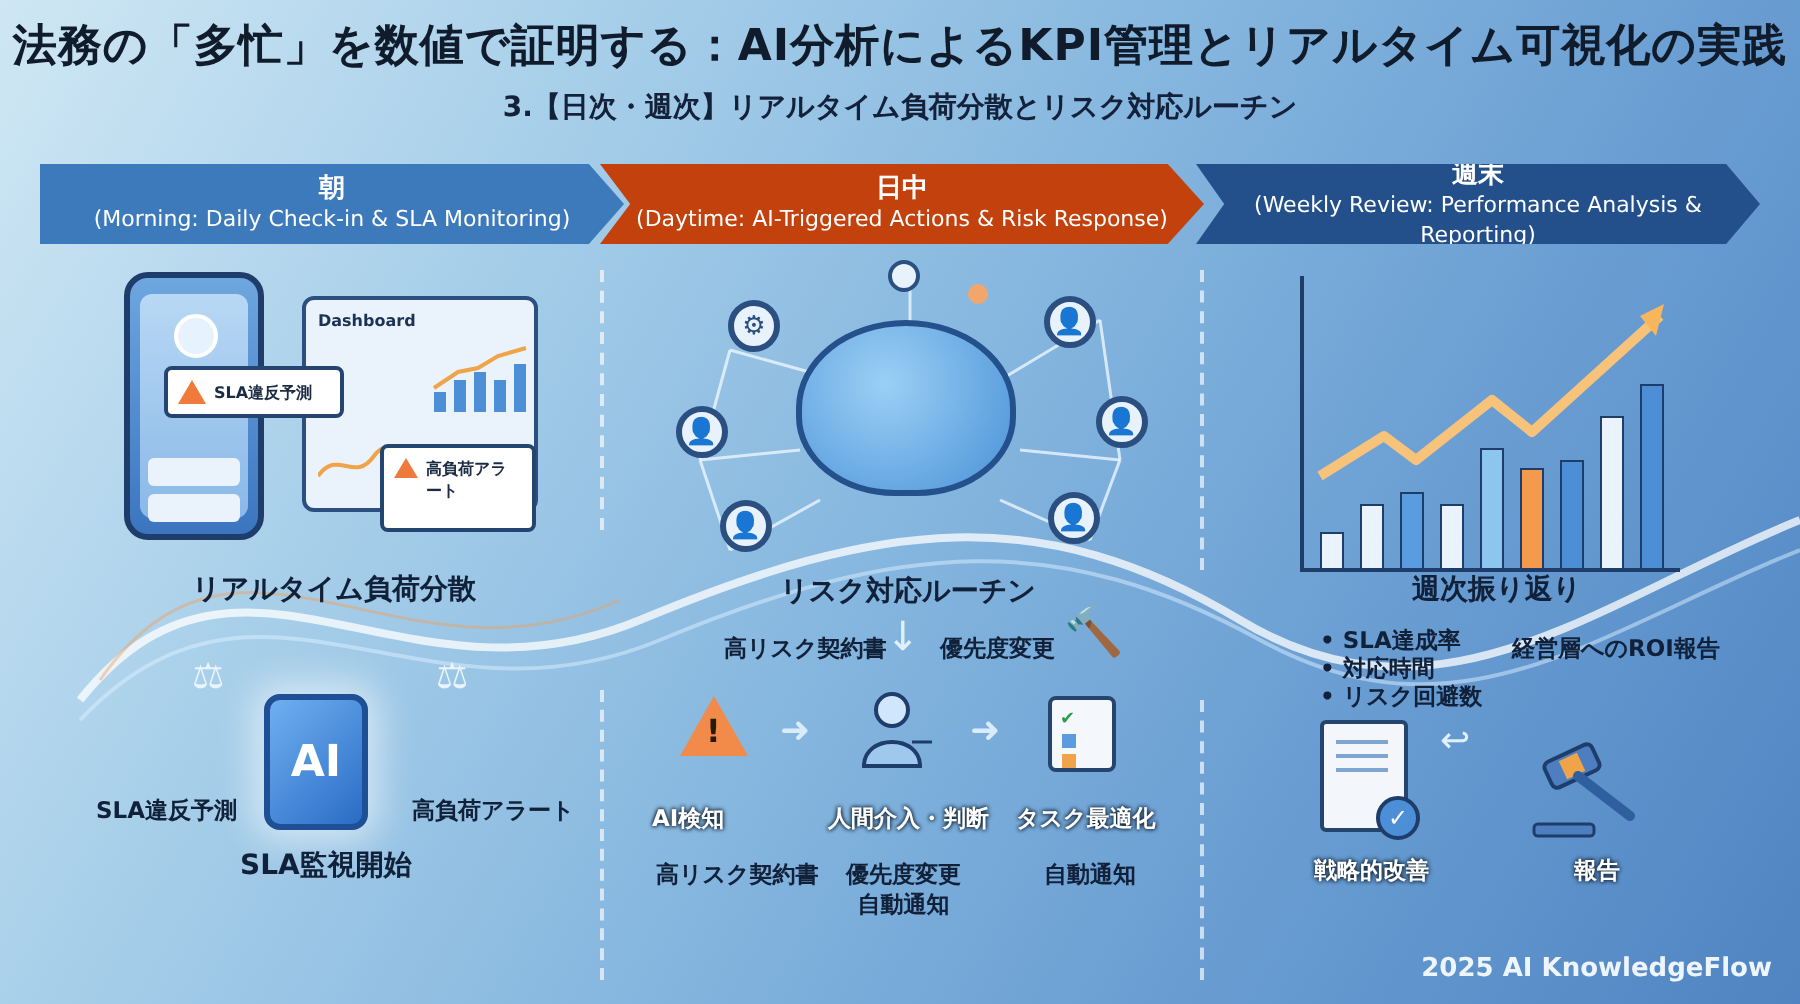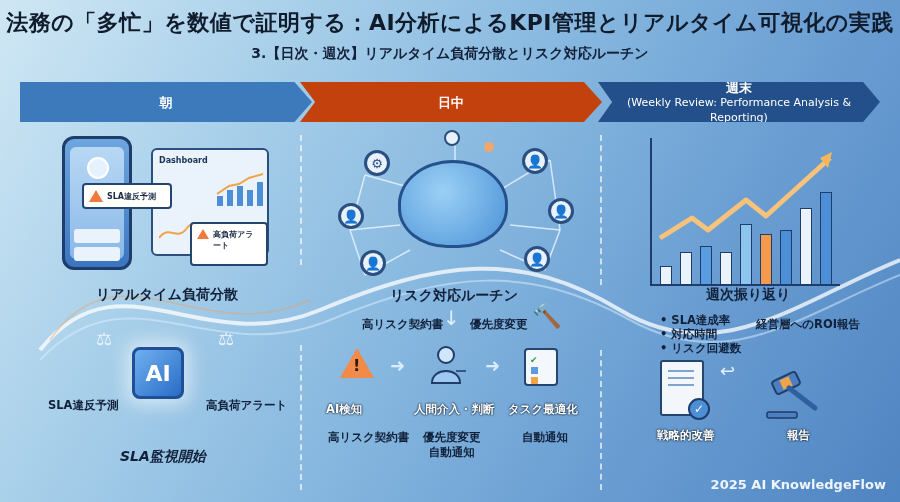--- a/index.html
+++ b/index.html
@@ -45,21 +45,21 @@
            background: linear-gradient(#6ea6df, #3b75c0); border: 3px solid #1e3d6b; }
   .phone-screen { position: absolute; left: 5px; top: 8px; right: 5px; bottom: 8px; border-radius: 6px;
                   background: linear-gradient(#b8d8f4, #8ab8e8); }
   .dash { left: 135px; top: 148px; width: 118px; height: 108px; background: #eaf2fb;
           border: 2px solid #2a4f80; border-radius: 6px; margin-left: 16px; }
   .dash-title { position: absolute; left: 6px; top: 6px; font-size: 8px; font-weight: bold; color: #1b3355; }
   .alert-card { background: #fff; border: 2px solid #24456f; border-radius: 4px;
                 display: flex; align-items: center; gap: 4px; padding: 2px 5px; font-size: 8px; font-weight: bold; color: #1b2b44; }
   .tri { width: 0; height: 0; border-left: 7px solid transparent; border-right: 7px solid transparent;
          border-bottom: 12px solid #f07a3c; position: relative; }
-  .ai-chip { left: 132px; top: 347px; width: 52px; height: 52px; border-radius: 8px;
+  .ai-chip { left: 132px; top: 347px; width: 52px; height: 68px; border-radius: 8px;
              background: linear-gradient(135deg, #6fb0f0, #2a6cc6); border: 3px solid #1f4f94;
              color: #fff; font-size: 22px; font-weight: bold; display: flex; align-items: center; justify-content: center;
              box-shadow: 0 0 18px 6px rgba(255,255,255,0.55); }
   .brain { left: 398px; top: 160px; width: 110px; height: 88px; border-radius: 50% 50% 45% 45%;
            background: radial-gradient(circle at 40% 35%, #9bd0f5, #4b92d8); border: 3px solid #24508c; }
   .node { width: 26px; height: 26px; border-radius: 50%; background: #e8f2fc; border: 3px solid #2a4f80;
           display: flex; align-items: center; justify-content: center; font-size: 13px; color: #2a4f80; }
   .chart-box { left: 650px; top: 138px; width: 190px; height: 148px; border-left: 2px solid #1e3d6b; border-bottom: 2px solid #1e3d6b; }
   .bar { position: absolute; bottom: 0; width: 12px; border: 1.5px solid #1e3d6b; border-bottom: none; }
   .footer { right: 14px; bottom: 10px; font-size: 13px; font-weight: bold; color: #eef5fd; }
@@ -72,23 +72,25 @@
   .arrow-r { font-size: 18px; color: #d8ecfb; }
 </style>
 </head>
 <body>
 
 <div class="abs title">法務の「多忙」を数値で証明する：AI分析によるKPI管理とリアルタイム可視化の実践</div>
 <div class="abs subtitle">3.【日次・週次】リアルタイム負荷分散とリスク対応ルーチン</div>
 
 <div class="abs banner b1">
   <span class="jp">朝</span>
+  <span class="en">(Morning: Daily Check-in &amp; SLA Monitoring)</span>
 </div>
 <div class="abs banner b2">
   <span class="jp">日中</span>
+  <span class="en">(Daytime: AI-Triggered Actions &amp; Risk Response)</span>
 </div>
 <div class="abs banner b3">
   <span class="jp">週末</span>
   <span class="en">(Weekly Review: Performance Analysis &amp; Reporting)</span>
 </div>
 
 <div class="abs divider" style="left:300px;top:135px;height:130px;"></div>
 <div class="abs divider" style="left:300px;top:345px;height:145px;"></div>
 <div class="abs divider" style="left:600px;top:135px;height:150px;"></div>
 <div class="abs divider" style="left:600px;top:350px;height:140px;"></div>
@@ -128,21 +130,21 @@
   <div class="tri" style="border-bottom-width:10px;border-left-width:6px;border-right-width:6px;"></div>
   <span>高負荷アラート</span>
 </div>
 <div class="abs lbl lbl-lg" style="left:96px;top:286px;">リアルタイム負荷分散</div>
 
 <div class="abs" style="left:96px;top:328px;font-size:18px;color:#eaf4fc;">⚖</div>
 <div class="abs" style="left:218px;top:328px;font-size:18px;color:#eaf4fc;">⚖</div>
 <div class="abs ai-chip">AI</div>
 <div class="abs lbl lbl-md" style="left:48px;top:398px;">SLA違反予測</div>
 <div class="abs lbl lbl-md" style="left:206px;top:398px;">高負荷アラート</div>
-<div class="abs lbl lbl-lg" style="left:120px;top:448px;font-style:italic;">SLA監視開始</div>
+<div class="abs lbl lbl-lg" style="left:120px;top:424px;">SLA監視開始</div>
 
 <svg class="abs" style="left:330px;top:130px;" width="250" height="150">
   <g stroke="rgba(235,245,255,0.8)" stroke-width="1.5" fill="none">
     <line x1="35" y1="45" x2="125" y2="70"></line>
       <line x1="20" y1="100" x2="70" y2="95"></line>
       <line x1="35" y1="145" x2="80" y2="120"></line>
     <line x1="220" y1="30" x2="170" y2="60"></line>
       <line x1="230" y1="100" x2="180" y2="95"></line>
       <line x1="215" y1="140" x2="170" y2="120"></line>
     <line x1="125" y1="10" x2="125" y2="40"></line>

